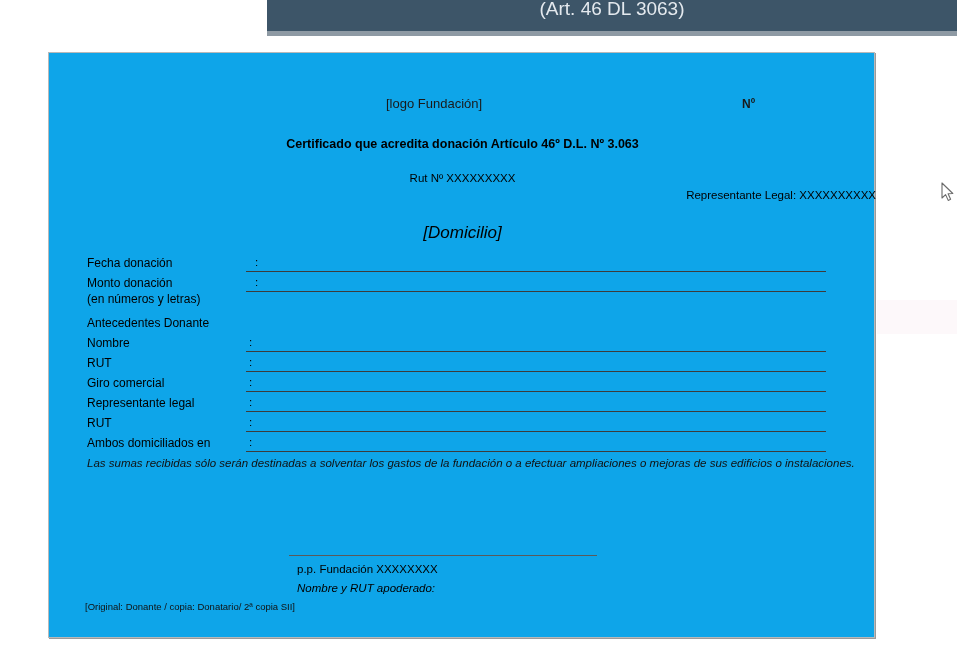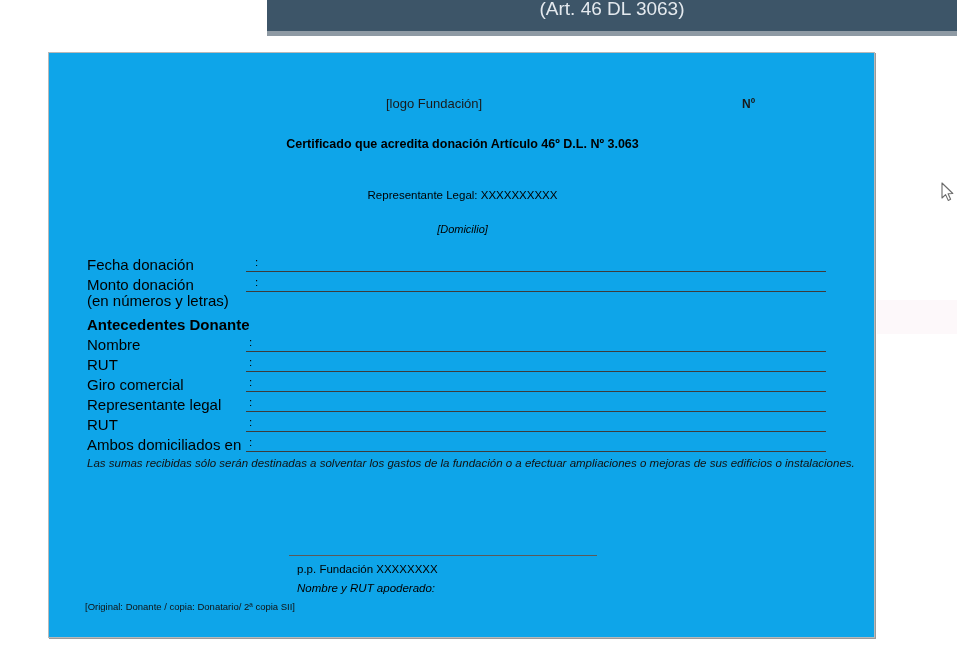--- a/index.html
+++ b/index.html
@@ -79,32 +79,32 @@
 
   .center-block {
     left: 0;
     width: 827px;
     text-align: center;
     white-space: nowrap;
   }
   #doc-title     { top: 84px;  font-size: 12.5px; font-weight: bold; }
   #doc-subtitle  { top: 101px; font-size: 12.5px; font-weight: bold; }
   #rut-line      { top: 119px; font-size: 11.5px; }
-  #replegal-line { top: 136px; font-size: 11.5px; }
+  #replegal-line { top: 136px; font-size: 11.5px; text-align: right; }
   #ci-line       { top: 153px; font-size: 11.5px; }
-  #domicilio-line{ top: 170px; font-size: 11px; }
+  #domicilio-line{ top: 170px; font-size: 17px; }
   #domicilio-line i { font-style: italic; }
 
   
   .form-label {
     left: 38px;
-    font-size: 15px;
-    white-space: nowrap;
-  }
-  .form-label.bold { font-weight: bold; }
+    font-size: 12px;
+    white-space: nowrap;
+  }
+  .form-label.bold { font-weight: normal; }
 
   .form-colon {
     left: 206px;
     font-size: 11.5px;
   }
   .form-colon.wide { left: 200px; }
 
   .form-rule {
     left: 197px;
     width: 580px;
@@ -178,20 +178,21 @@
   <div id="banner-subtitle">(Art. 46 DL 3063)</div>
 </div>
 <div id="banner-strip"></div>
 
 <div id="page">
 
   <div class="abs" id="logo-placeholder">[logo Fundación]</div>
   <div class="abs" id="numero-label">Nº</div>
 
   <div class="abs center-block" id="doc-title">Certificado que acredita donación Artículo 46º D.L. Nº 3.063</div>
+  <div class="abs center-block" id="rut-line">Rut Nº XXXXXXXXX</div>
   <div class="abs center-block" id="replegal-line">Representante Legal: XXXXXXXXXX</div>
   <div class="abs center-block" id="domicilio-line"><i>[Domicilio]</i></div>
 
   <div class="abs form-label" style="top:203px">Fecha donación</div>
   <div class="abs form-colon" style="top:203px">:</div>
   <div class="abs form-rule" style="top:218px"></div>
 
   <div class="abs form-label" style="top:223px">Monto donación</div>
   <div class="abs form-colon" style="top:223px">:</div>
   <div class="abs form-label" style="top:239px">(en números y letras)</div>

